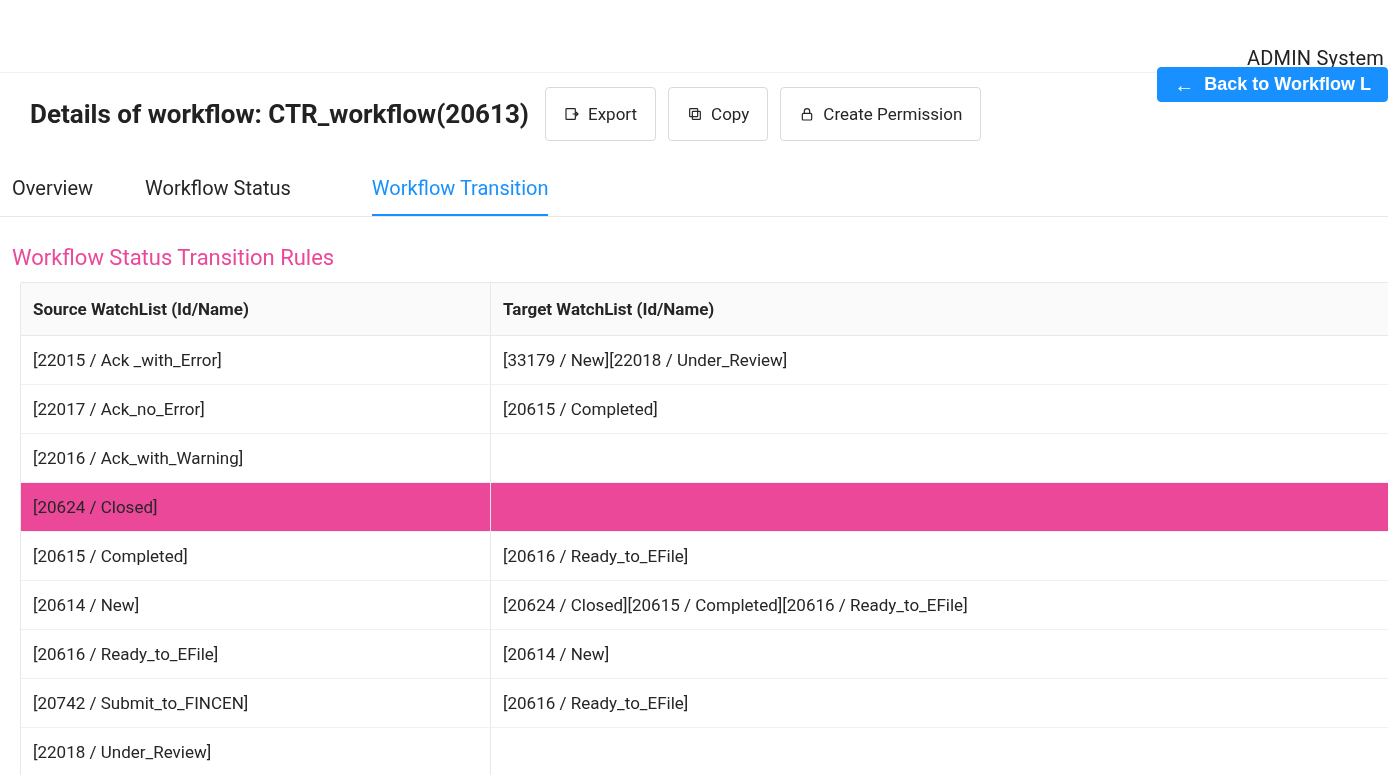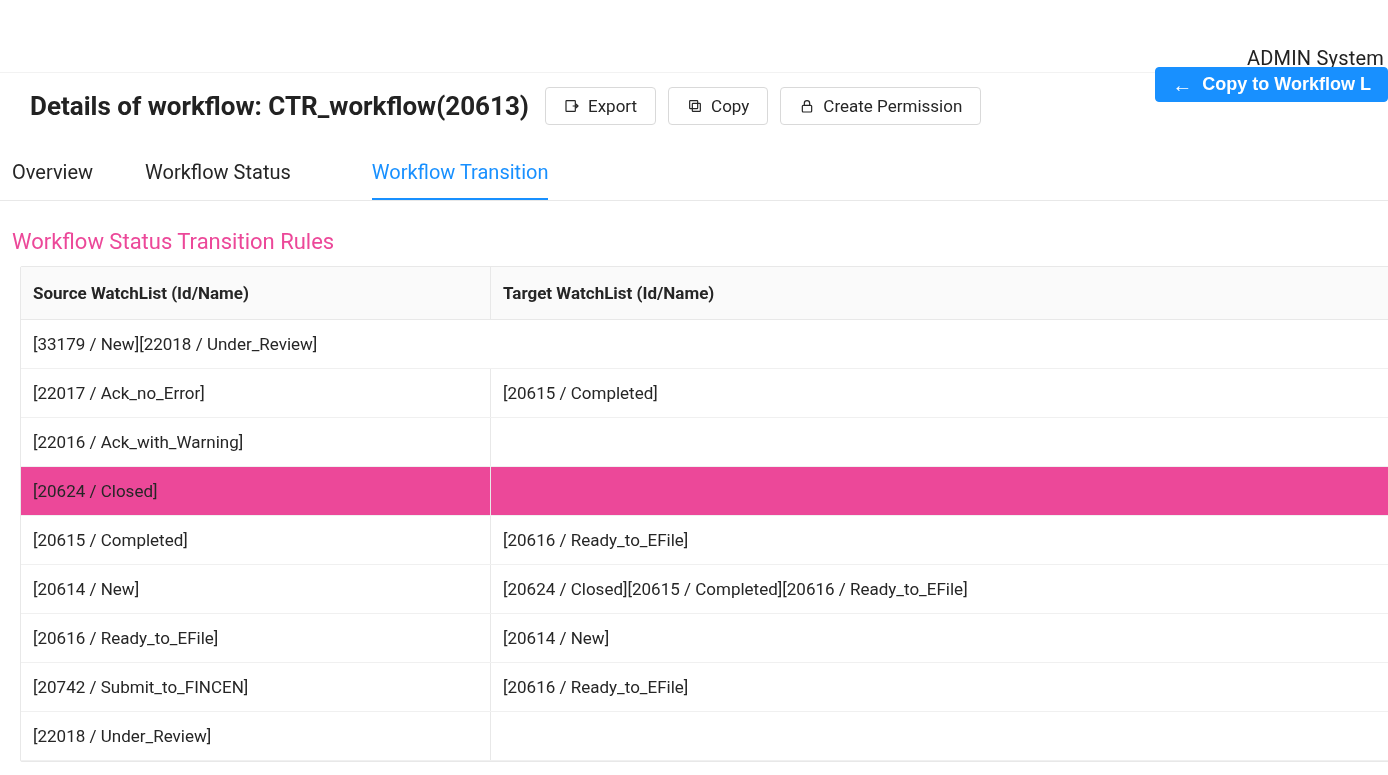--- a/index.html
+++ b/index.html
@@ -40,21 +40,21 @@
       margin-right: 16px;
       color: #222;
     }
     .btn {
       display: inline-flex;
       align-items: center;
       gap: 8px;
       border: 1px solid #d9d9d9;
       background: #fff;
       border-radius: 4px;
-      padding: 8px 18px;
+      padding: 16px 18px;
       font-size: 17px;
       margin-right: 12px;
       cursor: pointer;
       color: #262626;
       font-family: inherit;
     }
     .btn .icon { display:inline-flex; width:16px; height:16px; }
     .btn-primary {
       background: #1890ff;
       color: #fff;
@@ -161,39 +161,40 @@
       <svg viewBox="0 0 24 24" width="16" height="16" fill="none" stroke="currentColor" stroke-width="1.8">
         <rect x="5" y="11" width="14" height="10" rx="1.5"></rect>
         <path d="M8 11V8a4 4 0 0 1 8 0v3"></path>
       </svg>
     </span>
     <span>Create Permission</span>
   </button>
 
   <button class="btn-primary">
     <span class="arrow">←</span>
-    <span>Copy to Workflow L</span>
+    <span>Back to Workflow L</span>
   </button>
 </div>
 
 <div class="tabs">
   <div class="tab">Overview</div>
   <div class="tab">Workflow Status</div>
   <div class="tab active">Workflow Transition</div>
 </div>
 
 <div class="section-title">Workflow Status Transition Rules</div>
 
 <div class="table">
   <div class="thead-row">
     <div class="th col-source">Source WatchList (Id/Name)</div>
     <div class="th col-target">Target WatchList (Id/Name)</div>
   </div>
   <div class="tbody" id="tbody">
       <div class="row">
+        <div class="td col-source">[22015 / Ack _with_Error]</div>
         <div class="td col-target">[33179 / New][22018 / Under_Review]</div>
       </div>
       <div class="row">
         <div class="td col-source">[22017 / Ack_no_Error]</div>
         <div class="td col-target">[20615 / Completed]</div>
       </div>
       <div class="row">
         <div class="td col-source">[22016 / Ack_with_Warning]</div>
         <div class="td col-target"></div>
       </div>

